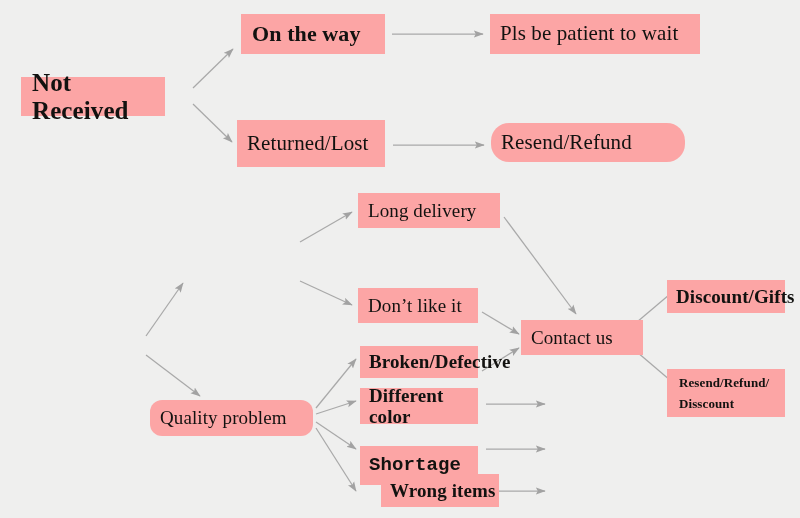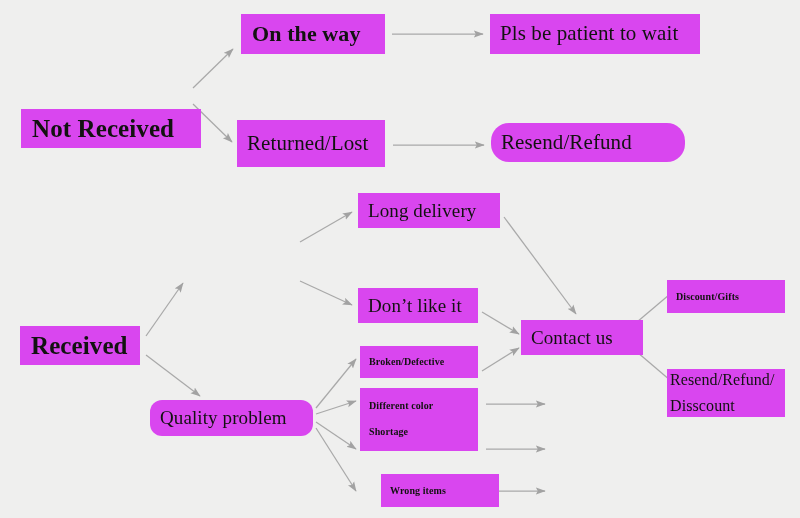--- a/index.html
+++ b/index.html
@@ -23,21 +23,21 @@
   #edges {
     position: absolute;
     left: 0;
     top: 0;
     width: 800px;
     height: 518px;
     pointer-events: none;
   }
   .node {
     position: absolute;
-    background: #d946ef;
+    background: #fca5a5;
     color: #121210;
     display: flex;
     align-items: center;
     box-sizing: border-box;
     font-family: "Liberation Serif", "DejaVu Serif", serif;
     line-height: 1.12;
     white-space: pre-line;
     letter-spacing: 0.1px;
   }
   .node.root {
@@ -49,28 +49,28 @@
     font-size: 21px;
     font-weight: 400;
     padding-left: 10px;
   }
   .node.lvl2b {
     font-size: 22px;
     font-weight: 700;
     padding-left: 11px;
   }
   .node.small {
-    font-size: 10px;
+    font-size: 19px;
     font-weight: 700;
     padding-left: 9px;
   }
   .node.smallw {
-    font-size: 16px;
-    font-weight: 400;
-    padding-left: 3px;
+    font-size: 13px;
+    font-weight: 700;
+    padding-left: 12px;
     align-items: center;
     line-height: 1.65;
   }
   .node.mid {
     font-size: 19px;
     font-weight: 400;
     padding-left: 10px;
   }
 </style>
 </head>
@@ -121,44 +121,43 @@
       <line x1="486" y1="449" x2="545" y2="449"></line>
 
       <line x1="486" y1="491" x2="545" y2="491"></line>
 
       <line x1="637" y1="322" x2="676" y2="289"></line>
 
       <line x1="637" y1="352" x2="684" y2="392"></line>
     </g>
   </svg>
 
-  <div class="node root" style="left:21px; top:77px; width:180px; height:39px;margin-top:32px;">Not Received</div>
+  <div class="node root" style="left:21px; top:77px; width:144px; height:39px;">Not Received</div>
 
   <div class="node lvl2b" style="left:241px; top:14px; width:144px; height:40px;">On the way</div>
 
   <div class="node lvl2" style="left:237px; top:120px; width:148px; height:47px;">Returned/Lost</div>
 
   <div class="node lvl2" style="left:490px; top:14px; width:210px; height:40px;text-align:right;">Pls be patient to wait</div>
 
   <div class="node lvl2" style="left:491px; top:123px; width:194px; height:39px;border-radius:18px;">Resend/Refund</div>
 
-  <div class="node root" style="left:20px; top:326px; width:120px; height:39px;">Received</div>
 
 
   <div class="node mid" style="left:150px; top:400px; width:163px; height:36px;border-radius:12px;">Quality problem</div>
 
   <div class="node mid" style="left:358px; top:193px; width:142px; height:35px;">Long delivery</div>
 
   <div class="node mid" style="left:358px; top:288px; width:120px; height:35px;">Don’t like it</div>
 
   <div class="node small" style="left:360px; top:346px; width:118px; height:32px;">Broken/Defective</div>
 
   <div class="node small" style="left:360px; top:388px; width:118px; height:36px;">Different color</div>
 
-  <div class="node small" style="left:360px; top:412px; width:118px; height:39px;">Shortage</div>
+  <div class="node small" style="left:360px; top:446px; width:118px; height:39px;font-family:Liberation Mono, monospace;">Shortage</div>
 
   <div class="node small" style="left:381px; top:474px; width:118px; height:33px;">Wrong items</div>
 
   <div class="node mid" style="left:521px; top:320px; width:122px; height:35px;">Contact us</div>
 
   <div class="node small" style="left:667px; top:280px; width:118px; height:33px;">Discount/Gifts</div>
 
   <div class="node smallw" style="left:667px; top:369px; width:118px; height:48px;">Resend/Refund/
 Disscount</div>
 

